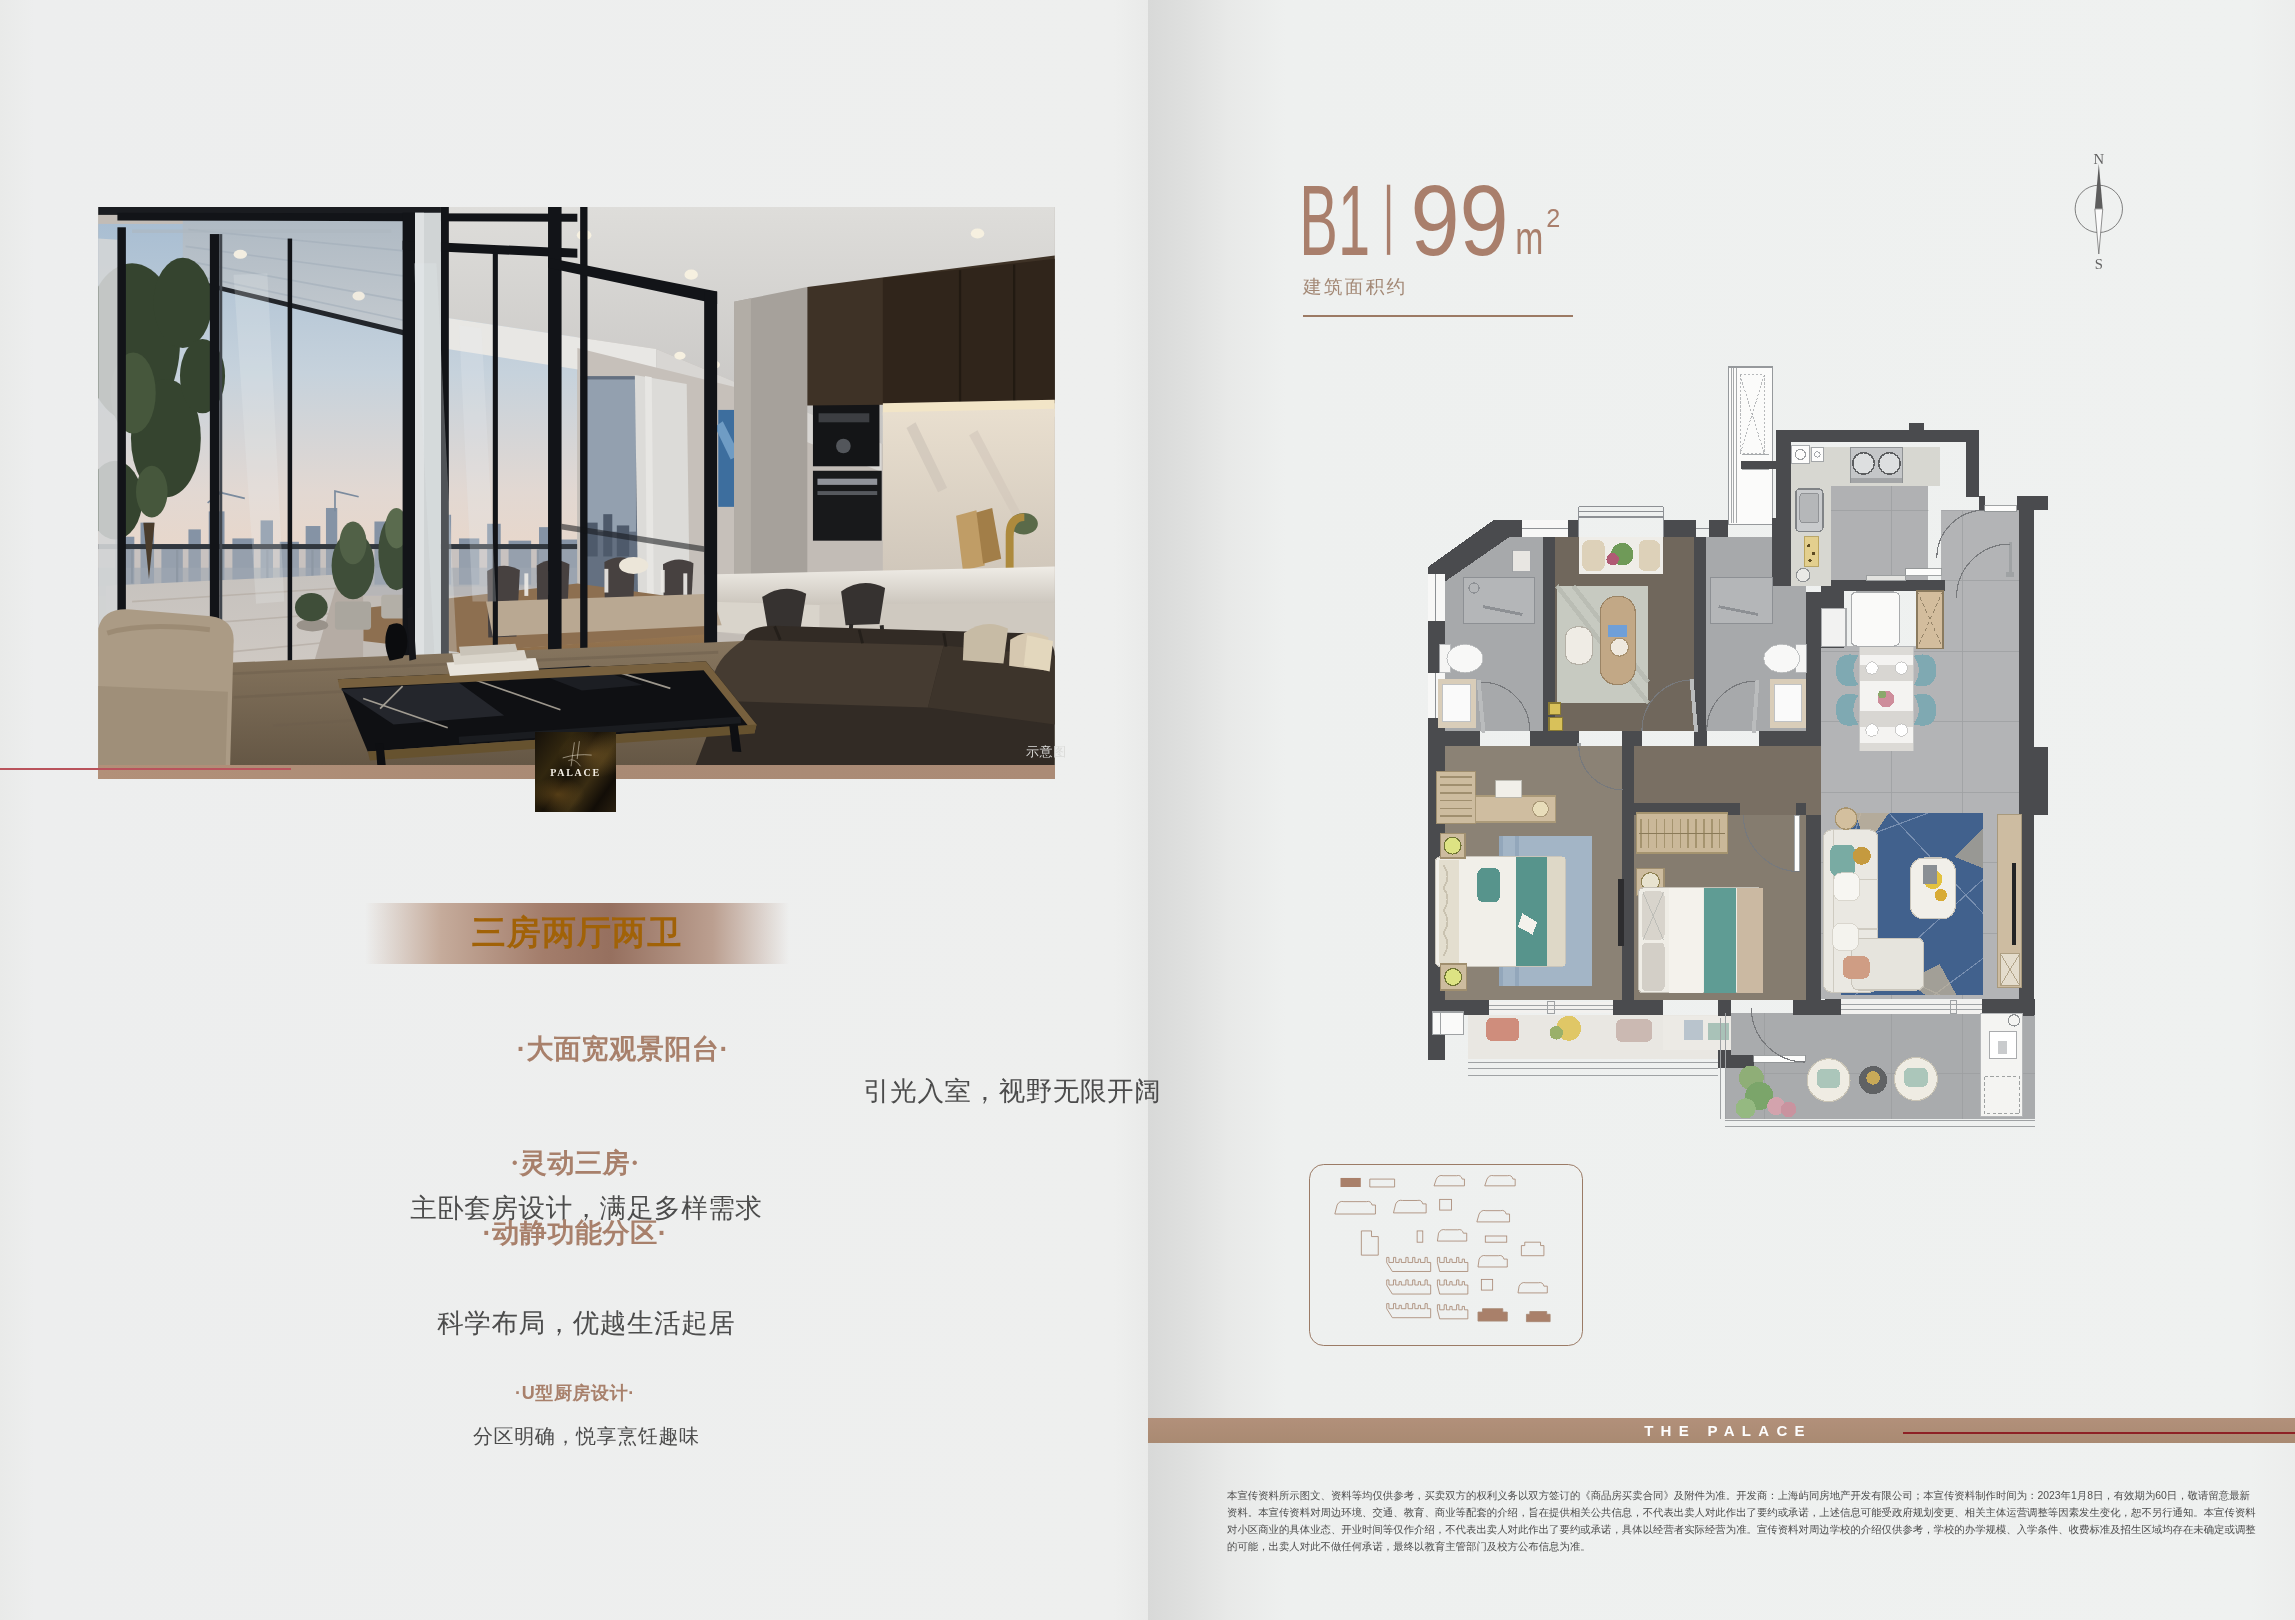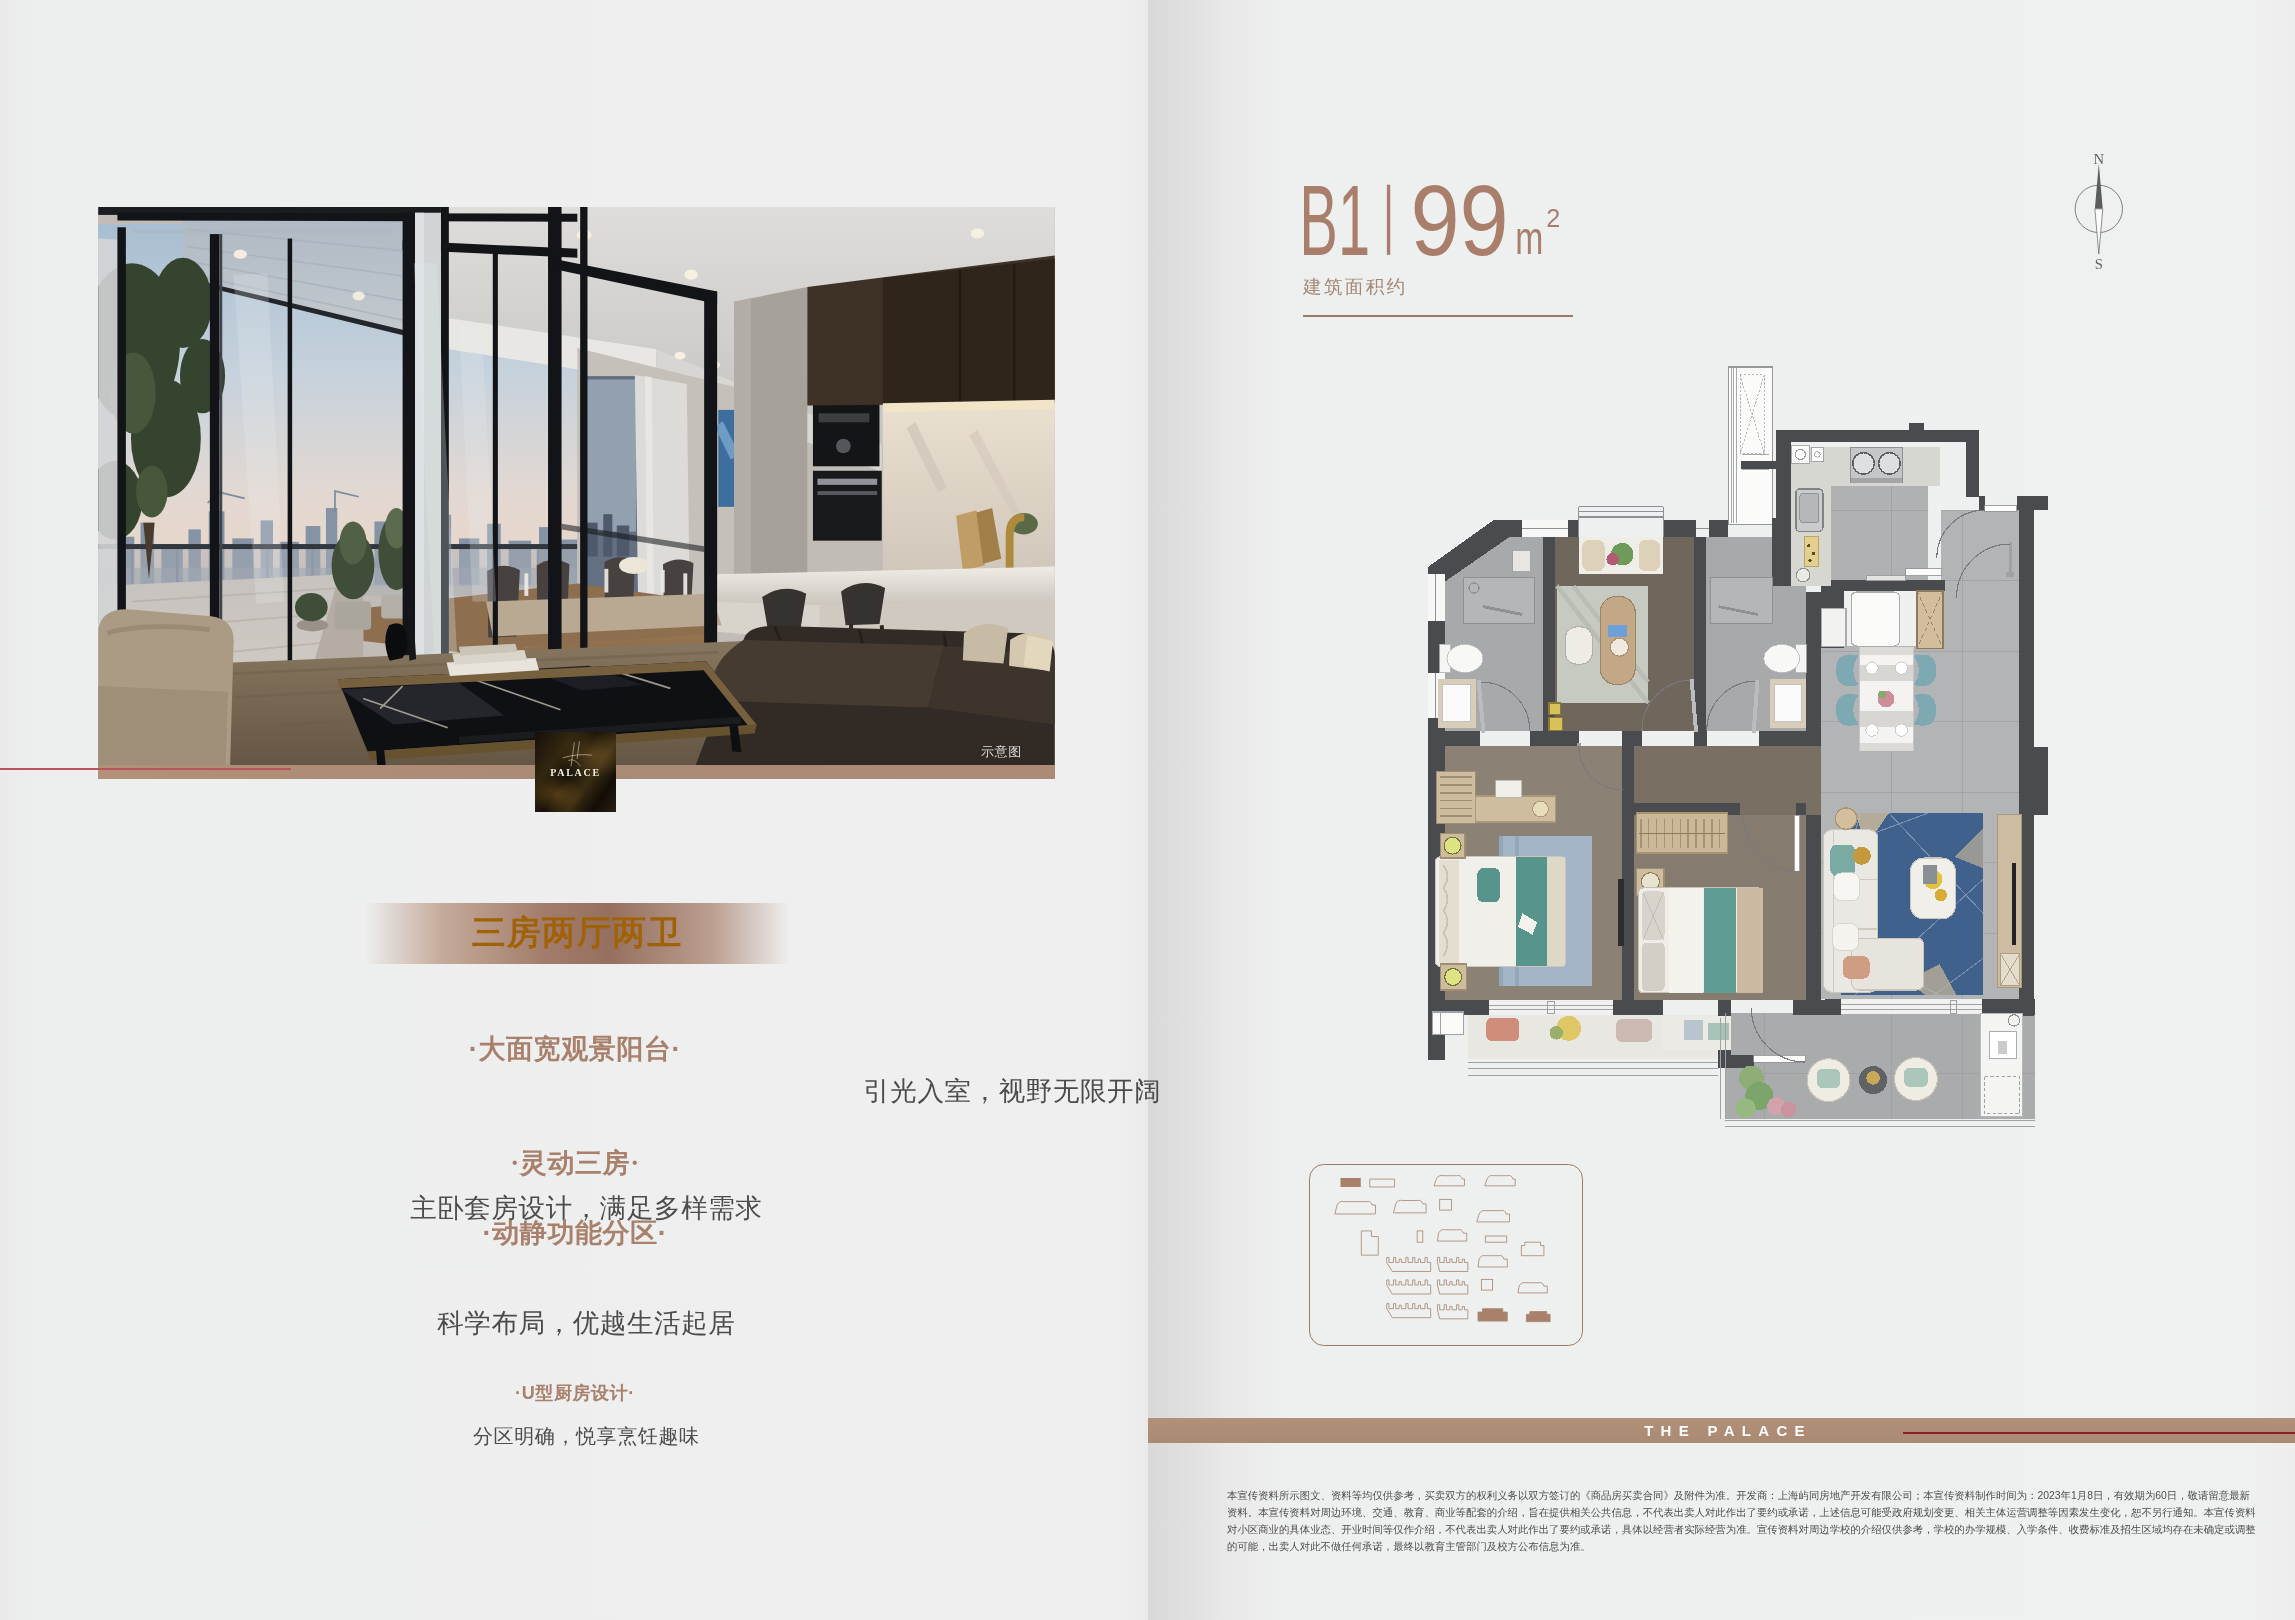--- a/index.html
+++ b/index.html
@@ -301,29 +301,29 @@
  linear-gradient(125deg,#15100a 0%,#32270f 28%,#181208 46%,#3a2d13 64%,#120d07 82%,#2a2010 100%)">
 
   <div class="abs" style="left:0;top:36px;width:81px;text-align:center;color:#f4efe6;font-family:'Liberation Serif',serif;font-size:10px;letter-spacing:1.7px;line-height:1;font-weight:bold;">PALACE</div>
   <svg class="abs" style="left:21.4px;top:8px" width="39" height="28" viewBox="0 0 70 50">
     <path d="M12 32 Q38 24 64 27" stroke="#e8e0cf" stroke-width="1" fill="none"></path>
     <path d="M33 4 L27 47 M42 2 L38 34" stroke="#e8e0cf" stroke-width="1" fill="none"></path>
     <path d="M22 37 Q33 31 44 47" stroke="#e8e0cf" stroke-width=".9" fill="none"></path>
   </svg>
 </div>
 
-<div class="abs" style="left:981px;top:745px;color:#dcdcda;font-size:13px;letter-spacing:0.6px;line-height:1;">示意图</div>
+<div class="abs" style="left:1026px;top:745px;color:#dcdcda;font-size:13px;letter-spacing:0.6px;line-height:1;">示意图</div>
 
 <div class="abs" style="left:365px;top:903px;width:424px;height:61px;background:
  linear-gradient(90deg,rgba(214,199,188,0) 0%,#c5ab9b 18%,#a37d6b 42%,#96705f 58%,#bb9f90 82%,rgba(220,208,200,0) 100%)">
 </div>
 
 <div class="abs" style="left:365px;top:915px;width:424px;text-align:center;color:#a16207;font-size:34px;font-weight:bold;letter-spacing:1.1px;line-height:1;">三房两厅两卫</div>
 
-<div class="abs" style="left:0;top:1036px;width:1150px;text-align:center;color:#a8806b;font-size:27px;font-weight:bold;letter-spacing:0.6px;line-height:1;">·大面宽观景阳台·</div>
+<div class="abs" style="left:0;top:1036px;width:1150px;text-align:center;color:#a8806b;font-size:27px;font-weight:bold;letter-spacing:0.6px;line-height:1;padding-left:48px;">·大面宽观景阳台·</div>
 
 <div class="abs" style="left:11.3px;top:1078px;width:1150px;text-align:right;color:#4c4c4c;font-size:26.5px;letter-spacing:0.6px;line-height:1;">引光入室，视野无限开阔</div>
 
 <div class="abs" style="left:0;top:1150px;width:1150px;text-align:center;color:#a8806b;font-size:27px;font-weight:bold;letter-spacing:0.6px;line-height:1;font-family:Liberation Serif, serif;">·灵动三房·</div>
 
 <div class="abs" style="left:11.3px;top:1195px;width:1150px;text-align:center;color:#4c4c4c;font-size:26.5px;letter-spacing:0.6px;line-height:1;">主卧套房设计，满足多样需求</div>
 
 <div class="abs" style="left:0;top:1220px;width:1150px;text-align:center;color:#a8806b;font-size:27px;font-weight:bold;letter-spacing:0.6px;line-height:1;">·动静功能分区·</div>
 
 <div class="abs" style="left:11.3px;top:1310px;width:1150px;text-align:center;color:#4c4c4c;font-size:26.5px;letter-spacing:0.6px;line-height:1;">科学布局，优越生活起居</div>

